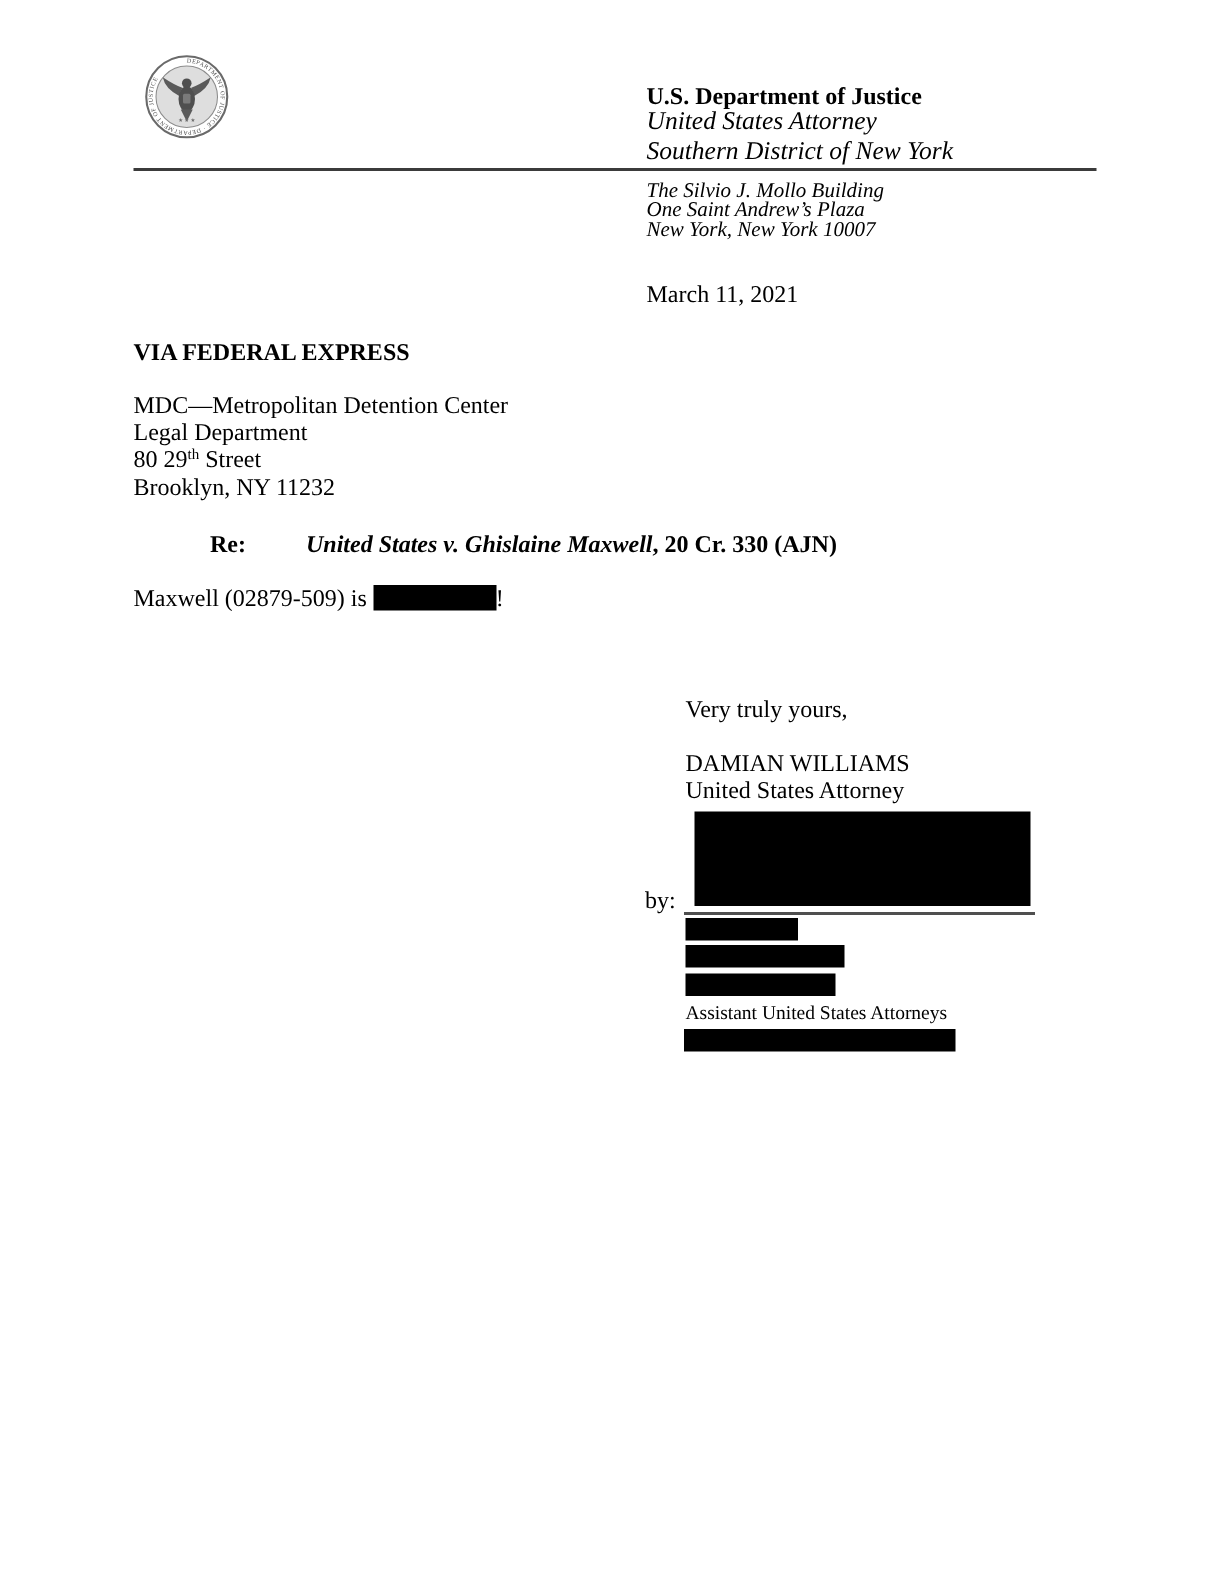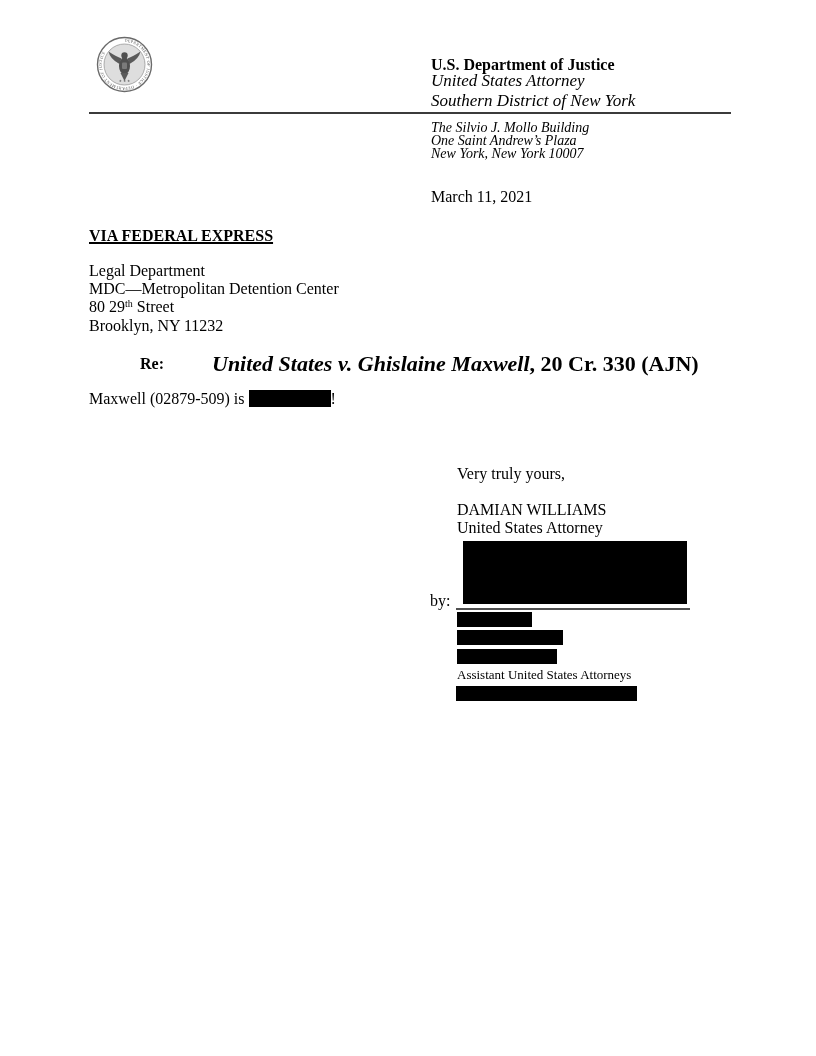--- a/index.html
+++ b/index.html
@@ -42,40 +42,39 @@
   }
   .date-line {
     left: 431px; top: 188px;
     font-size: 16px; line-height: 18px; white-space: nowrap;
   }
 
   
   .via {
     left: 89px; top: 227px;
     font-size: 16px; font-weight: bold; line-height: 18px;
-    text-decoration: underline;
     text-decoration-thickness: 1.5px;
     white-space: nowrap;
   }
   .recipient {
     left: 89px; top: 262px;
     font-size: 16px; line-height: 18.2px; white-space: nowrap;
   }
   .recipient sup {
     font-size: 10px; line-height: 0; vertical-align: 5px;
   }
 
   
   .re-label {
     left: 140px; top: 355px;
     font-size: 16px; font-weight: bold; line-height: 18px;
   }
   .re-case {
-    left: 212px; top: 355px;
-    font-size: 22px; font-weight: bold; line-height: 18px; white-space: nowrap;
+    left: 204px; top: 355px;
+    font-size: 16px; font-weight: bold; line-height: 18px; white-space: nowrap;
   }
   .re-case .case-name { font-style: italic; }
 
   
   .body-para {
     left: 89px; top: 390px; width: 660px;
     font-size: 16px; line-height: 18.3px;
   }
   .body-line1 { text-indent: 27px; white-space: nowrap; }
   .redaction-inline {
@@ -149,22 +148,22 @@
     <div>The Silvio J. Mollo Building</div>
     <div>One Saint Andrew’s Plaza</div>
     <div>New York, New York 10007</div>
   </div>
 
   <div class="abs date-line">March 11, 2021</div>
 
   <div class="abs via">VIA FEDERAL EXPRESS</div>
 
   <div class="abs recipient">
+    <div>MDC—Metropolitan Detention Center</div>
     <div>Legal Department</div>
-    <div>MDC—Metropolitan Detention Center</div>
     <div><span>80 29</span><sup>th</sup><span> Street</span></div>
     <div>Brooklyn, NY 11232</div>
   </div>
 
   <div class="abs re-label">Re:</div>
   <div class="abs re-case"><span class="case-name">United States v. Ghislaine Maxwell</span><span>, 20 Cr. 330 (AJN)</span></div>
 
   <div class="abs body-para">
     <div><span>Maxwell (02879-509) is </span><span class="redaction-inline"></span><span>!</span></div>
   </div>

